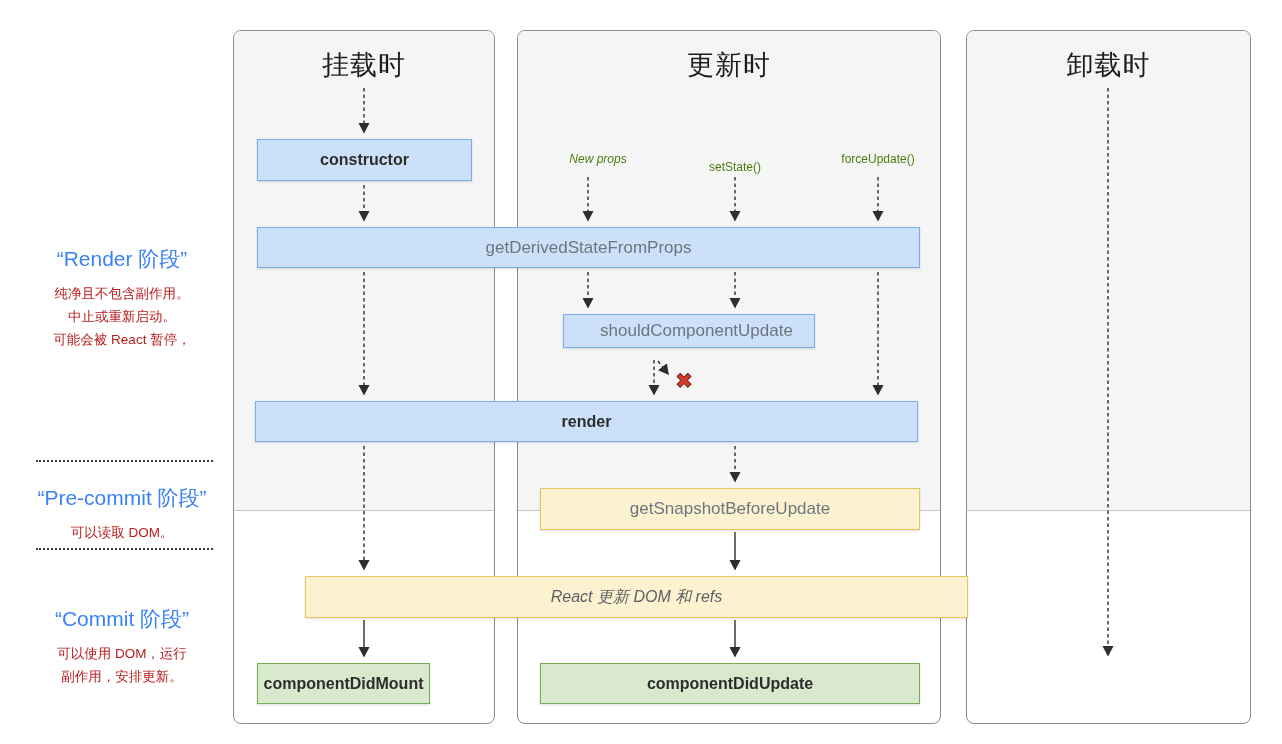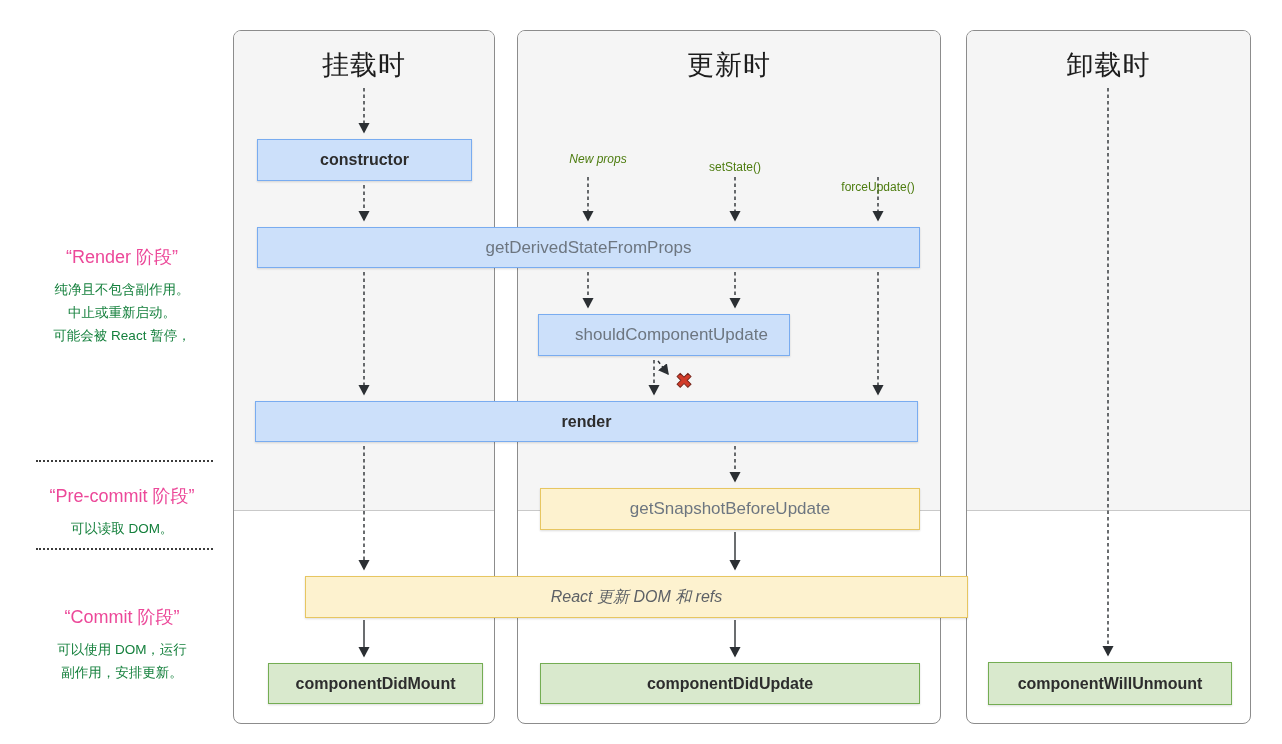--- a/index.html
+++ b/index.html
@@ -42,22 +42,22 @@
 
   
   .src-label {
     position:absolute; transform:translateX(-50%);
     font-size:12px; color:#4d7c0f; white-space:nowrap; z-index:3;
   }
   .src-label.italic { font-style:italic; }
 
   
   .phase { position:absolute; left:18px; width:208px; text-align:center; }
-  .phase-title { font-size:18px; color:#ec4899; margin-bottom:9px; }
-  .phase-desc  { font-size:13.5px; color:#15803d; line-height:23px; }
+  .phase-title { font-size:21px; color:#3b82f6; margin-bottom:9px; }
+  .phase-desc  { font-size:13.5px; color:#b91c1c; line-height:23px; }
   .phase-sep {
     position:absolute; left:36px; width:177px; height:0;
     border-top:2.5px dotted #3c3c3c;
   }
 
   
   svg.connectors { position:absolute; left:0; top:0; z-index:2; }
   svg.connectors line { stroke:#2b2f33; stroke-width:1.4; }
   svg.connectors line.dashed { stroke-dasharray:3.5 3; }
   svg.connectors text.cross {
@@ -103,21 +103,21 @@
   <div class="phase" style="top:605px;">
     <div class="phase-title">“Commit 阶段”</div>
     <div class="phase-desc">
       <div>可以使用 DOM，运行</div>
       <div>副作用，安排更新。</div>
     </div>
   </div>
 
   <div class="src-label italic" style="left:598px; top:152px;">New props</div>
   <div class="src-label" style="left:735px; top:160px;">setState()</div>
-  <div class="src-label" style="left:878px; top:152px;margin-top:28px;">forceUpdate()</div>
+  <div class="src-label" style="left:878px; top:152px;">forceUpdate()</div>
 
   <svg class="connectors" width="1282" height="744">
     <defs>
       <marker id="arrowhead" markerWidth="8" markerHeight="8" refX="6.5" refY="4" orient="auto">
         <path d="M0,0 L7.5,4 L0,8 Z" fill="#2b2f33"></path>
       </marker>
     </defs>
   <line x1="364" y1="88" x2="364" y2="132" class="dashed" marker-end="url(#arrowhead)"></line>
       <line x1="364" y1="185" x2="364" y2="220" class="dashed" marker-end="url(#arrowhead)"></line>
       <line x1="588" y1="177" x2="588" y2="220" class="dashed" marker-end="url(#arrowhead)"></line>
@@ -133,21 +133,20 @@
       <line x1="364" y1="446" x2="364" y2="569" class="dashed" marker-end="url(#arrowhead)"></line>
       <line x1="1108" y1="88" x2="1108" y2="655" class="dashed" marker-end="url(#arrowhead)"></line>
       <line x1="735" y1="532" x2="735" y2="569" class="solid" marker-end="url(#arrowhead)"></line>
       <line x1="735" y1="620" x2="735" y2="656" class="solid" marker-end="url(#arrowhead)"></line>
       <line x1="364" y1="620" x2="364" y2="656" class="solid" marker-end="url(#arrowhead)"></line>
       <text x="684" y="380" class="cross">✖</text>
     </svg>
 
   <div class="node blue bold" style="left:257px; top:139px; width:215px; height:42px;">constructor</div>
   <div class="node blue gray" style="left:257px; top:227px; width:663px; height:41px;">getDerivedStateFromProps</div>
-  <div class="node blue gray" style="left:538px; top:314px; width:252px; height:42px;padding-left:15px;">shouldComponentUpdate</div>
+  <div class="node blue gray" style="left:563px; top:314px; width:252px; height:34px;padding-left:15px;">shouldComponentUpdate</div>
   <div class="node blue bold" style="left:255px; top:401px; width:663px; height:41px;">render</div>
   <div class="node yellow gray" style="left:540px; top:488px; width:380px; height:42px;">getSnapshotBeforeUpdate</div>
   <div class="node yellow italic" style="left:257px; top:576px; width:663px; height:42px;margin-left:48px;">React 更新 DOM 和 refs</div>
-  <div class="node green bold" style="left:268px; top:663px; width:215px; height:41px;">componentDidMount</div>
+  <div class="node green bold" style="left:257px; top:663px; width:173px; height:41px;">componentDidMount</div>
   <div class="node green bold" style="left:540px; top:663px; width:380px; height:41px;">componentDidUpdate</div>
-  <div class="node green bold" style="left:988px; top:662px; width:244px; height:43px;">componentWillUnmount</div>
 
 </div>
 
 </body></html>

